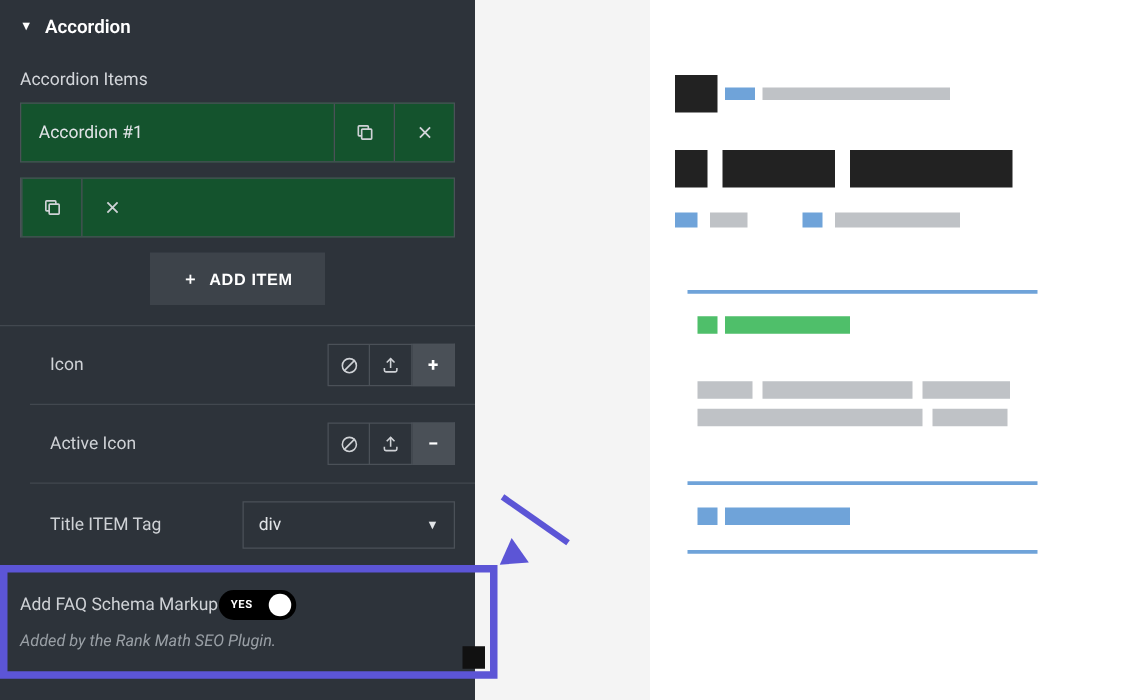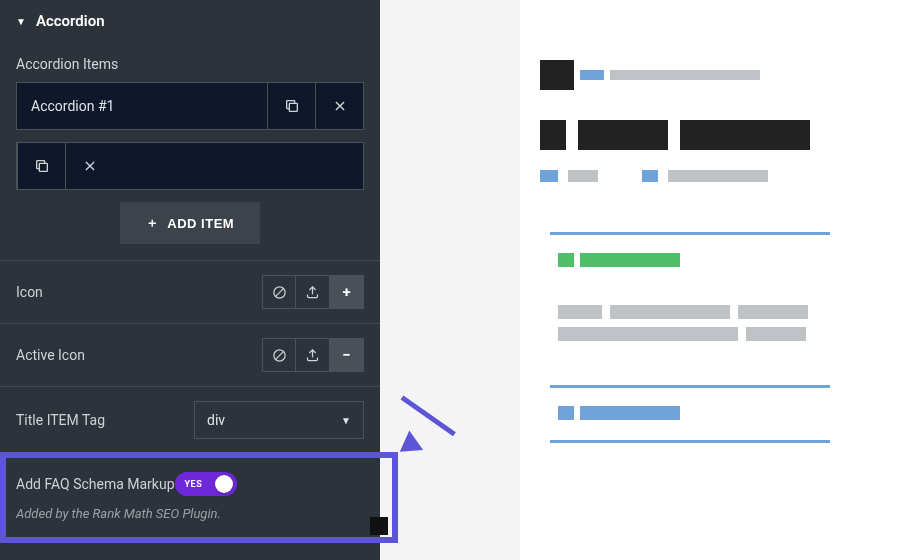--- a/index.html
+++ b/index.html
@@ -22,39 +22,39 @@
     padding: 12px 16px 10px;
     font-weight: 600; color: #fff; font-size: 15px;
     cursor: pointer;
   }
   .section-header .caret { font-size: 10px; }
   .panel-body { padding: 8px 16px 16px; border-bottom: 1px solid #42484f; }
   .label-row { font-size: 14px; padding: 8px 0 10px; color: #d3d6da; }
   .accordion-item {
     display: flex; align-items: stretch;
     border: 1px solid #4b5158; height: 48px; margin-bottom: 12px;
-    background: #0f172a;
+    background: #14532d;
   }
   .accordion-item .title {
     flex: 1; display: flex; align-items: center; padding: 0 14px;
     color: #e1e4e7; cursor: pointer;
   }
   .accordion-item .act {
     width: 48px; display: flex; align-items: center; justify-content: center;
     border-left: 1px solid #4b5158; cursor: pointer; color: #cfd2d6;
     font-size: 16px;
   }
   .add-item-btn {
     display: flex; align-items: center; justify-content: center; gap: 8px;
     background: #3d434a; color: #fff; font-weight: 600; font-size: 13px;
     letter-spacing: .5px;
     border: none; height: 42px; width: 140px; margin: 8px auto 0;
     cursor: pointer;
   }
-  .control-block { padding: 14px 16px; border-bottom: 1px solid #42484f; display: flex; align-items: center; justify-content: space-between; }
+  .control-block { padding: 14px 16px; border-bottom: 1px solid #42484f; display: flex; align-items: center; justify-content: space-between; margin-left: 24px; }
   .icon-controls { display: flex; }
   .icon-seg {
     width: 34px; height: 34px; display: flex; align-items: center; justify-content: center;
     background: #2d333a; border: 1px solid #4b5158; cursor: pointer;
     color: #cfd2d6; font-size: 15px;
   }
   .icon-seg + .icon-seg { border-left: none; }
   .icon-seg.sel { background: #4a5057; color: #fff; }
   .select {
     display: flex; align-items: center; justify-content: space-between;
@@ -63,21 +63,21 @@
     color: #e1e4e7;
   }
   .faq-block {
     padding: 18px 16px 20px;
     position: relative;
   }
   .faq-row { display: flex; align-items: center; margin-bottom: 10px; }
   .faq-caption { font-style: italic; color: #9aa0a6; font-size: 13px; }
   .toggle {
     width: 62px; height: 24px; border-radius: 20px;
-    background: #6d28d9;
+    background: #000000;
     position: relative; cursor: pointer;
     display: flex; align-items: center;
   }
   .toggle .knob {
     width: 18px; height: 18px; border-radius: 50%; background: #fff;
     position: absolute; right: 4px; top: 3px;
     box-shadow: 0 1px 2px rgba(0,0,0,.3);
   }
   .toggle .lab {
     color: #fff; font-size: 9px; font-weight: 700; letter-spacing: .5px;

